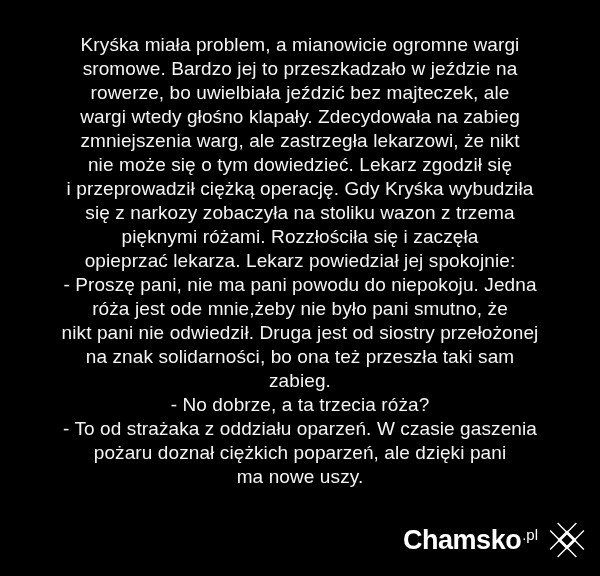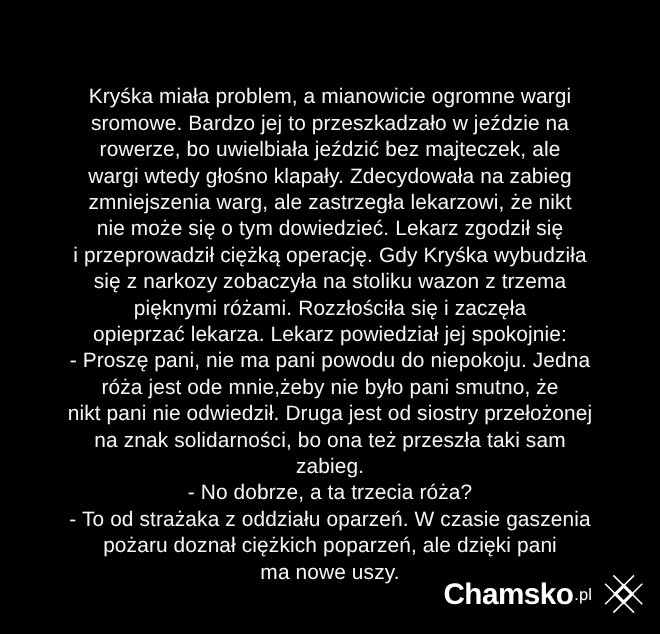--- a/index.html
+++ b/index.html
@@ -20,33 +20,32 @@
     top: 33px;
     left: 12px;
     right: 12px;
     color: #f5f5f5;
     font-size: 19px;
     line-height: 24px;
     text-align: center;
     white-space: pre-line;
     font-weight: 400;
     letter-spacing: 0.1px;
-    margin-top: 44px;
   }
   .footer {
     position: absolute;
     right: 10px;
     bottom: 10px;
     display: flex;
     align-items: center;
     gap: 4px;
   }
   .brand-text {
     display: inline-flex;
-    align-items: center;
+    align-items: flex-start;
     color: #ffffff;
   }
   .brand {
     font-weight: 700;
     font-size: 27px;
     font-stretch: condensed;
     letter-spacing: -0.5px;
     line-height: 1;
   }
   .suffix {

